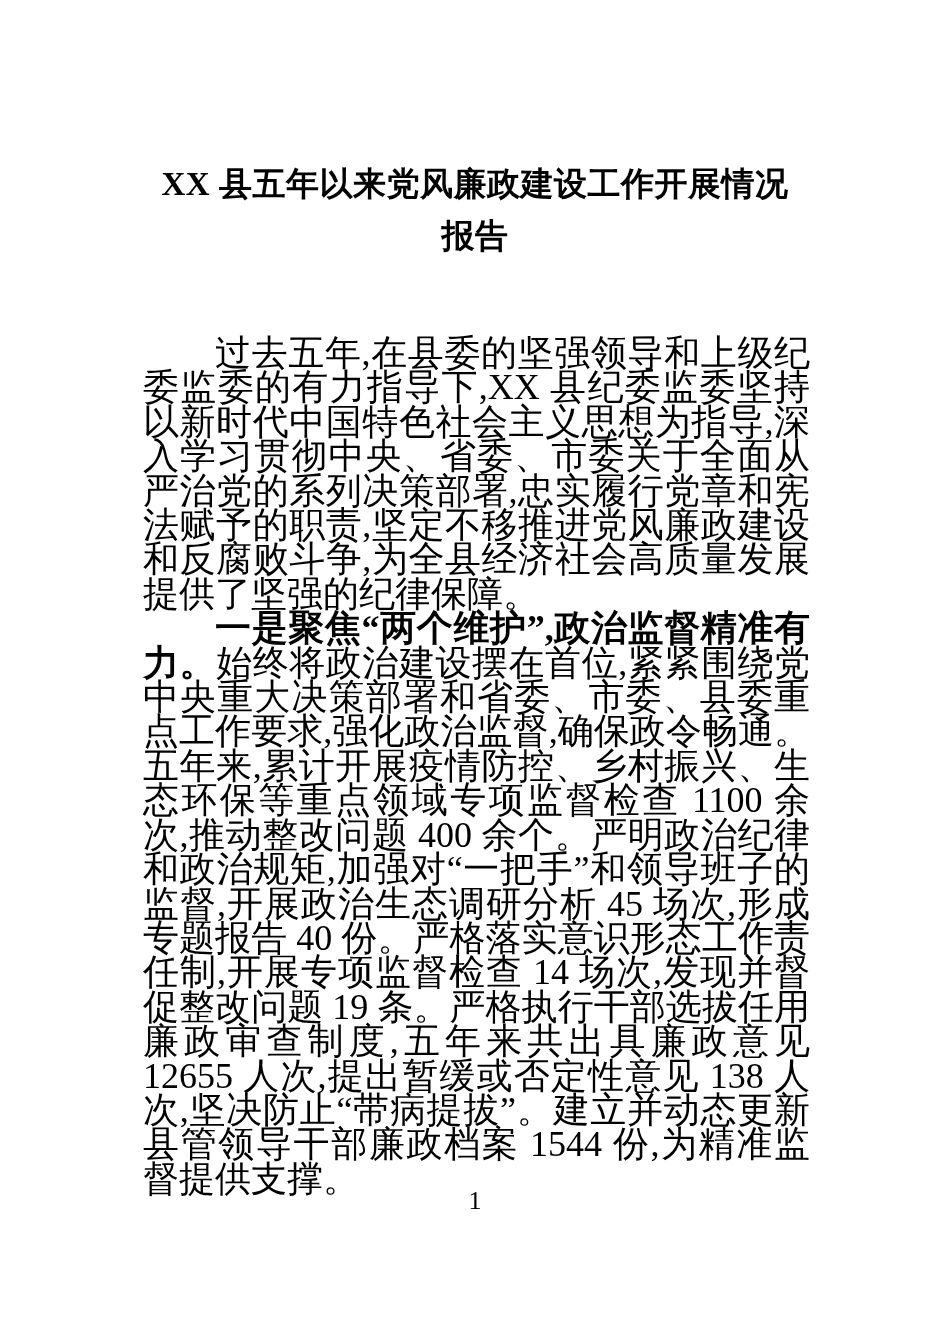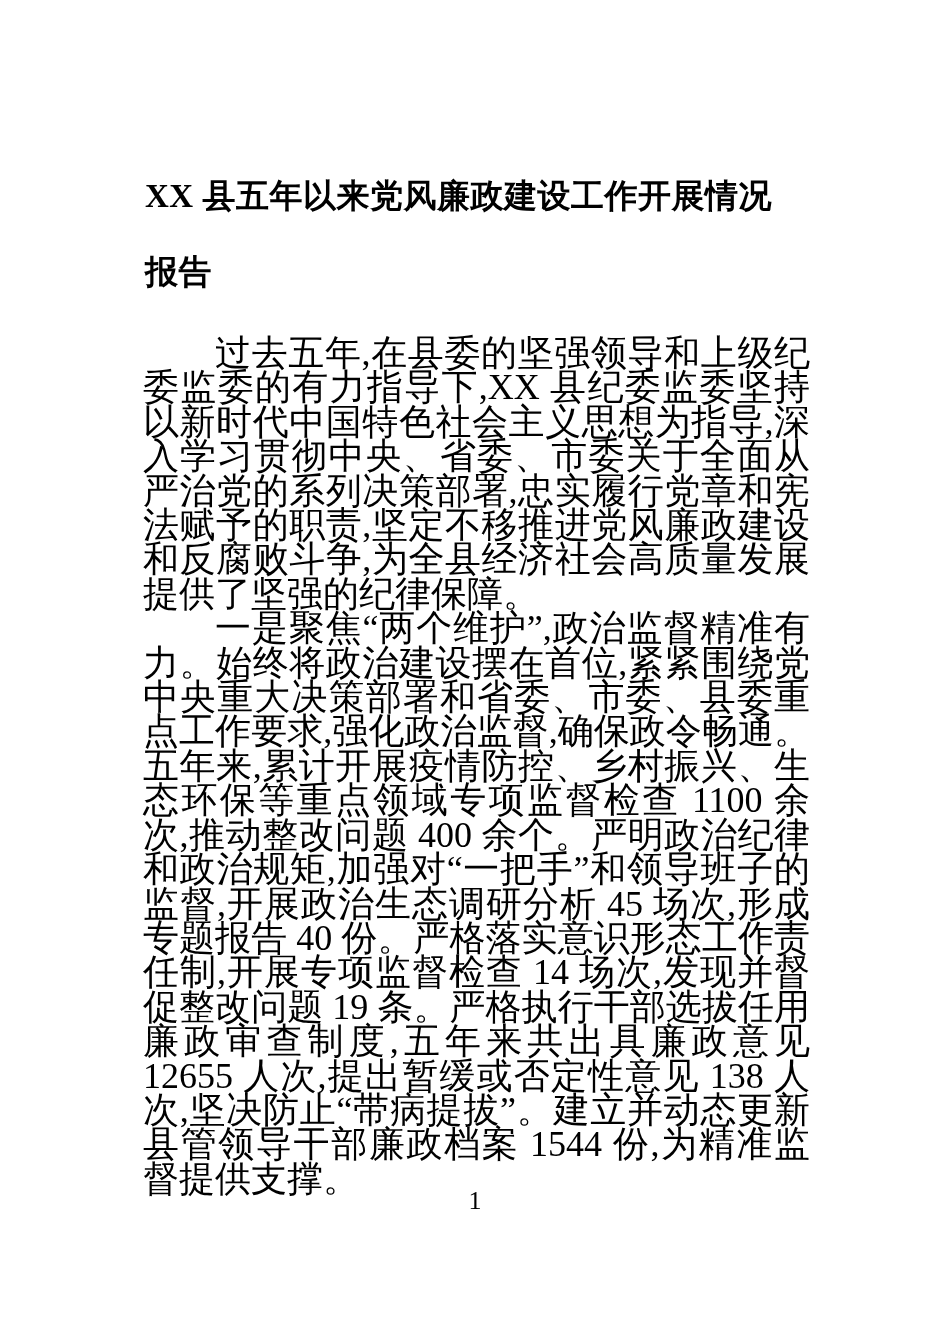--- a/index.html
+++ b/index.html
@@ -17,40 +17,40 @@
     overflow: hidden;
   }
   .doc-title {
     position: absolute;
     top: 158px;
     left: 145px;
     width: 660px;
     margin: 0;
     font-size: 33px;
     font-weight: 600;
-    line-height: 76px;
-    text-align: left;
+    line-height: 52px;
+    text-align: center;
     letter-spacing: 0.5px;
   }
   .doc-body {
     position: absolute;
     top: 336px;
     left: 143px;
     width: 667px;
     font-size: 36px;
     line-height: 34.4px;
     text-align: justify;
   }
   .para {
     margin: 0;
     padding: 0;
     text-indent: 2em;
   }
   .para-lead {
-    font-weight: normal;
+    font-weight: bold;
   }
   .page-number {
     position: absolute;
     top: 1186px;
     left: 0;
     width: 950px;
     text-align: center;
     font-size: 26px;
     line-height: 30px;
   }

